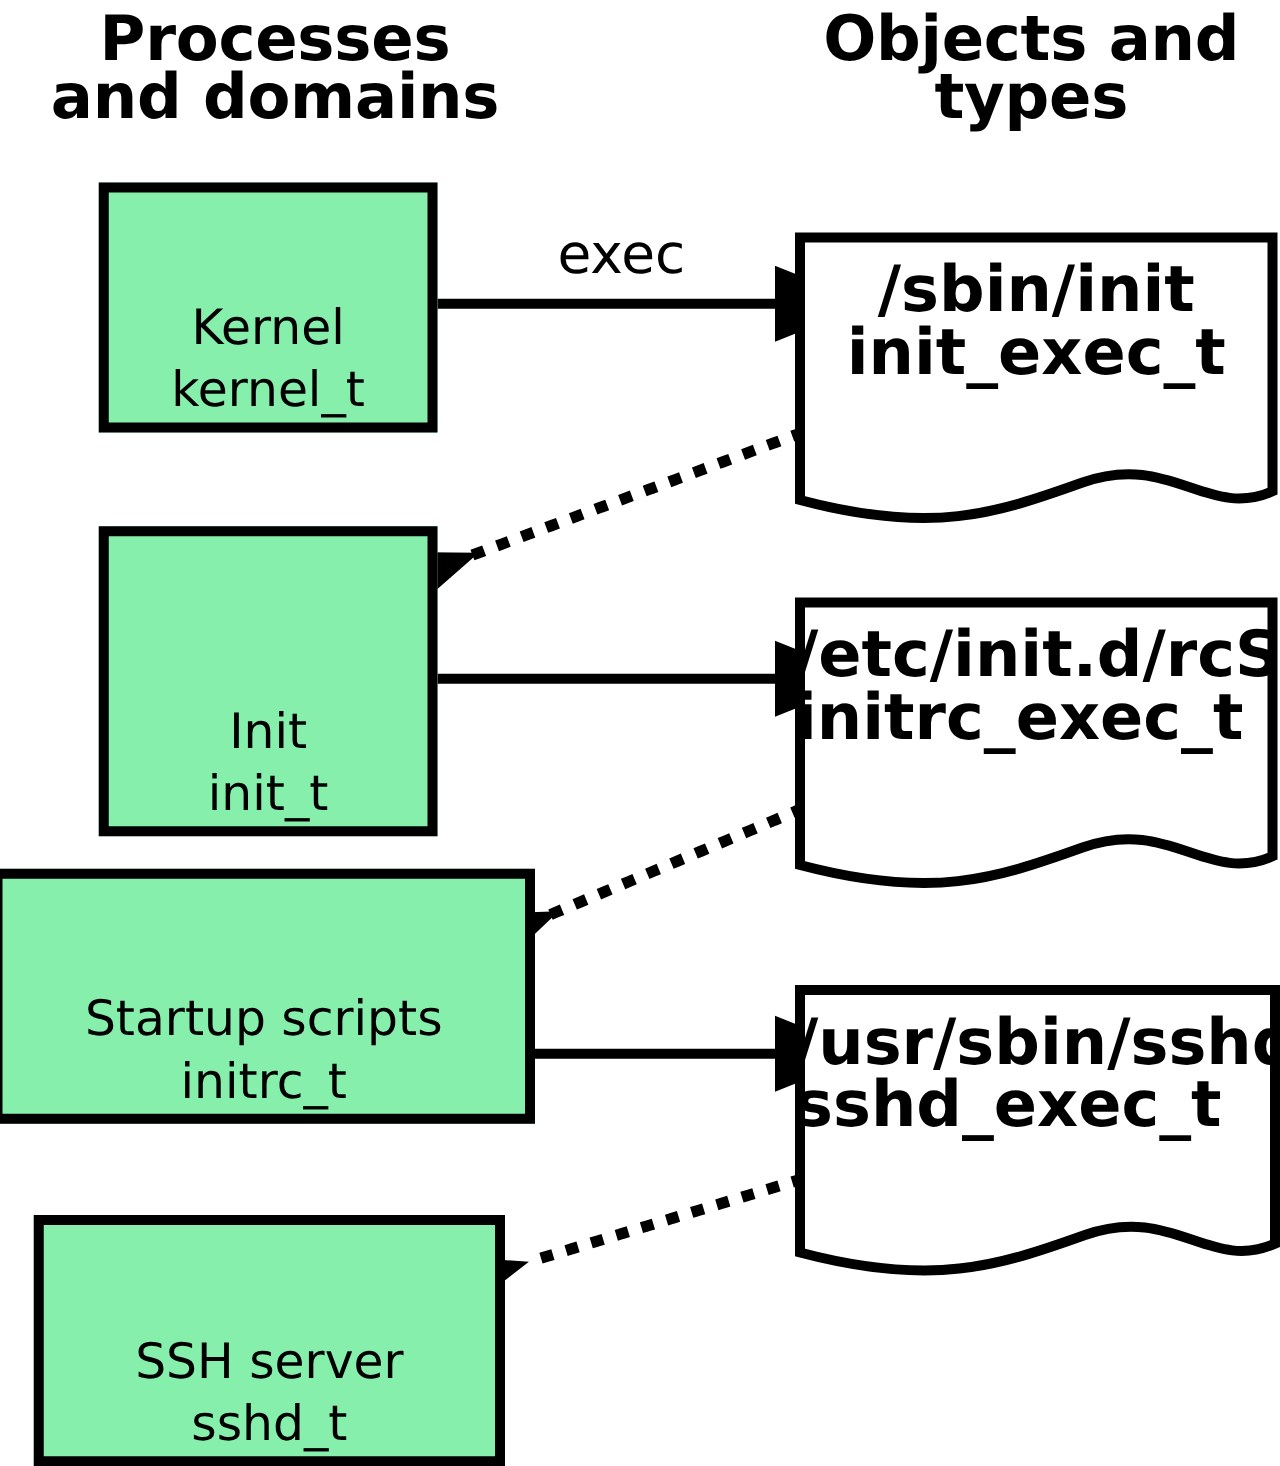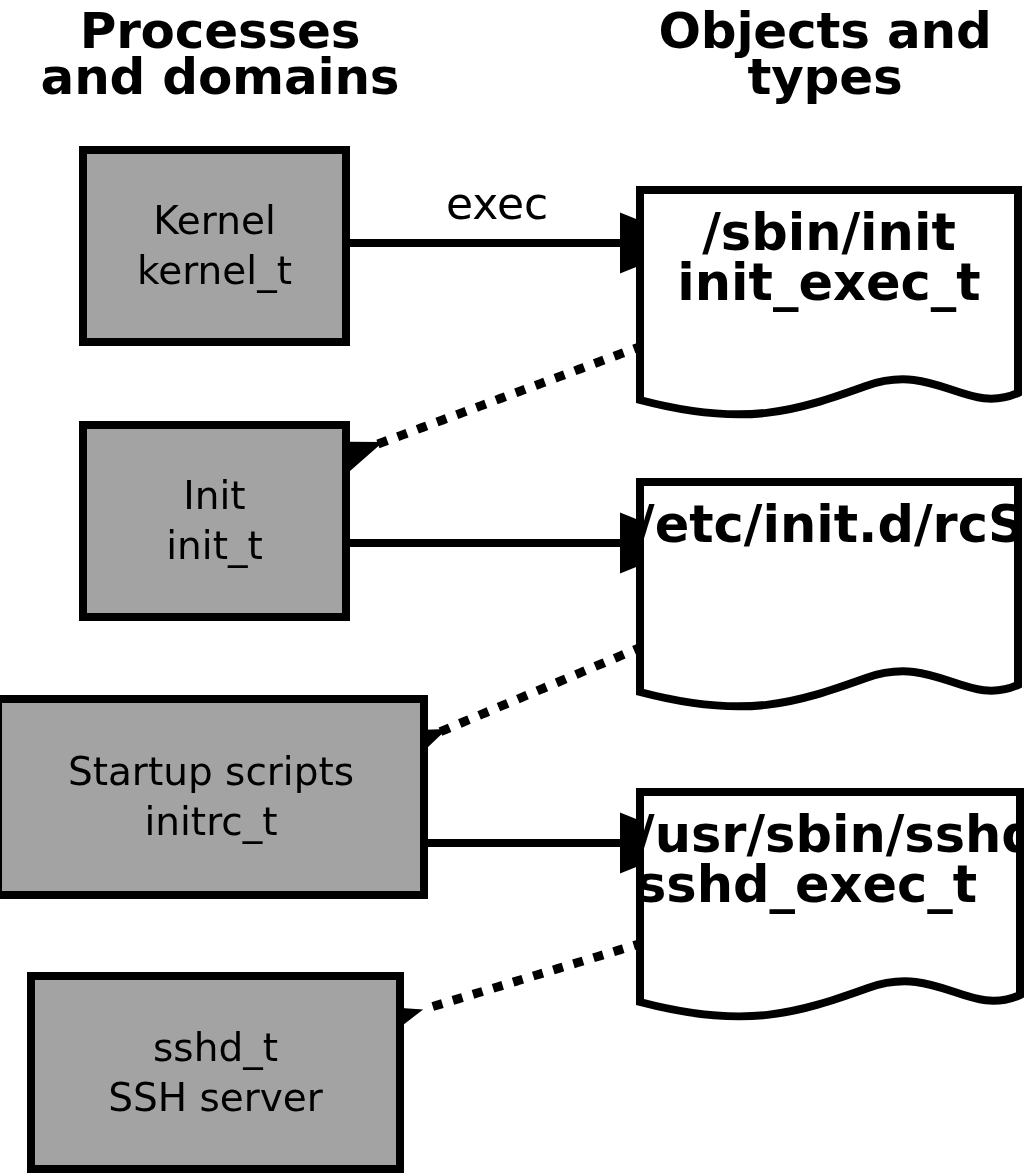--- a/index.html
+++ b/index.html
@@ -28,35 +28,35 @@
     letter-spacing: -0.2px;
   }
   #heading-left  { left: 30px;  top: 8px;  width: 380px; }
   #heading-right { left: 630px; top: 8px;  width: 390px; }
 
   
   .proc-box {
     position: absolute;
     box-sizing: border-box;
     border: 8px solid #000;
-    background: #a3a3a3;
+    background: #86efac;
     display: flex;
     flex-direction: column;
     align-items: center;
-    justify-content: center;
+    justify-content: flex-end;
   }
   .proc-line {
     font-size: 39px;
     line-height: 50px;
     text-align: center;
     white-space: nowrap;
   }
 
   #box-kernel  { left: 79px;  top: 146px;  width: 271px; height: 200px; }
-  #box-init    { left: 79px;  top: 421px;  width: 271px; height: 200px; }
+  #box-init    { left: 79px;  top: 421px;  width: 271px; height: 248px; }
   #box-initrc  { left: -6px;  top: 695px;  width: 434px; height: 204px; }
   #box-sshd    { left: 27px;  top: 972px;  width: 377px; height: 201px; }
 
   
   .obj-shape {
     position: absolute;
   }
   .obj-shape svg {
     position: absolute;
     left: 0;
@@ -152,39 +152,40 @@
     <div class="proc-line">Init</div>
     <div class="proc-line">init_t</div>
   </div>
 
   <div class="proc-box" id="box-initrc">
     <div class="proc-line">Startup scripts</div>
     <div class="proc-line">initrc_t</div>
   </div>
 
   <div class="proc-box" id="box-sshd">
+    <div class="proc-line">SSH server</div>
     <div class="proc-line">sshd_t</div>
-    <div class="proc-line">SSH server</div>
   </div>
 
   <div class="obj-shape" id="obj-init">
     <svg width="386" height="246" viewBox="0 0 386 246">
       <path d="M4,4 L382,4 L382,207 C330,230 300,175 230,200
                C160,225 110,242 4,214 Z" fill="#ffffff" stroke="#000000" stroke-width="8" stroke-linejoin="miter"></path>
     </svg>
     <div class="obj-text" style="top:22px">/sbin/init</div>
     <div class="obj-text" style="top:72px">init_exec_t</div>
   </div>
 
   <div class="obj-shape" id="obj-initrc">
     <svg width="386" height="246" viewBox="0 0 386 246">
       <path d="M4,4 L382,4 L382,207 C330,230 300,175 230,200
                C160,225 110,242 4,214 Z" fill="#ffffff" stroke="#000000" stroke-width="8" stroke-linejoin="miter"></path>
     </svg>
     <div class="obj-text" style="top:22px">/etc/init.d/rcS</div>
+    <div class="obj-text" style="top:72px">initrc_exec_t</div>
   </div>
 
   <div class="obj-shape" id="obj-sshd">
     <svg width="388" height="246" viewBox="0 0 388 246">
       <path d="M4,4 L384,4 L384,207 C332,230 302,175 232,200
                C162,225 110,242 4,214 Z" fill="#ffffff" stroke="#000000" stroke-width="8" stroke-linejoin="miter"></path>
     </svg>
     <div class="obj-text" style="top:22px">/usr/sbin/sshd</div>
     <div class="obj-text" style="top:72px">sshd_exec_t</div>
   </div>

